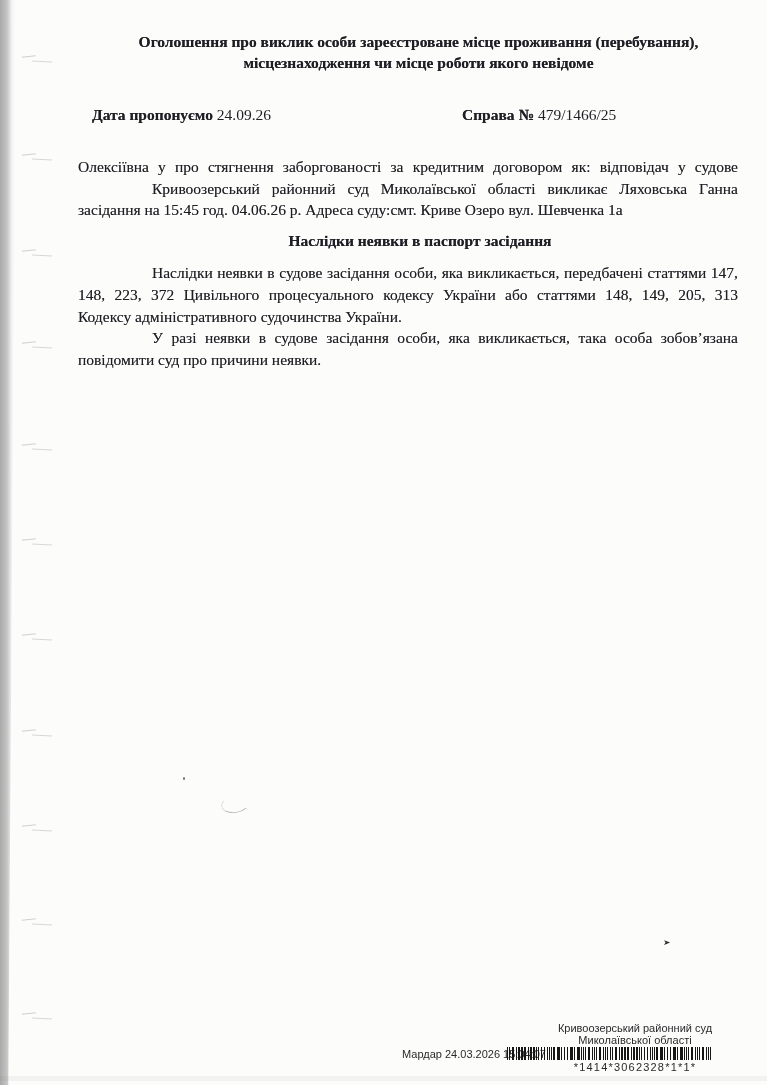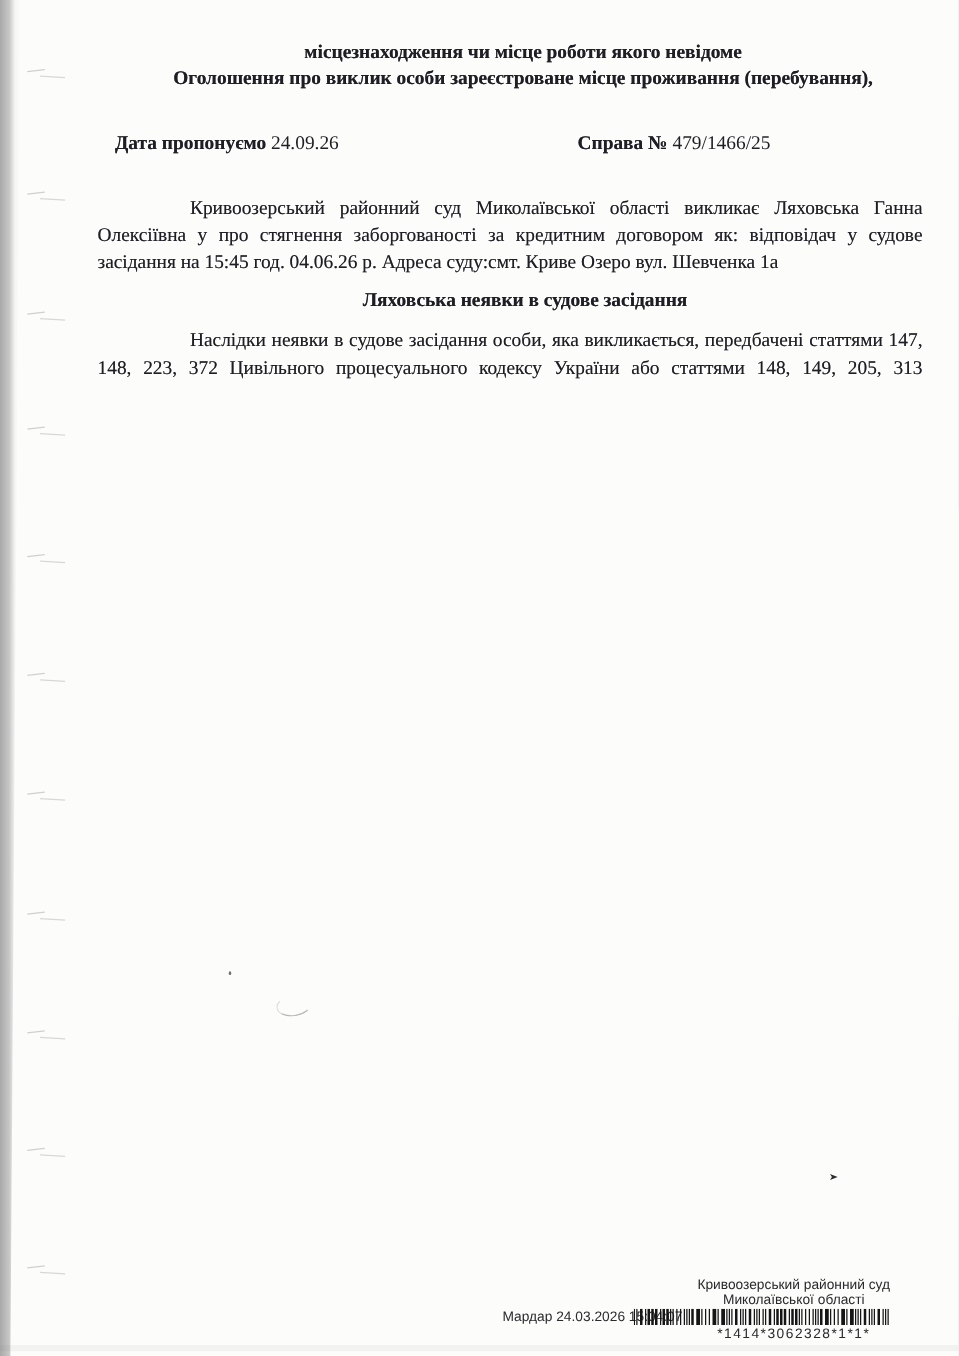--- a/index.html
+++ b/index.html
@@ -193,45 +193,50 @@
   <div class="smudge" style="top:341px"></div>
   <div class="smudge" style="top:443px"></div>
   <div class="smudge" style="top:538px"></div>
   <div class="smudge" style="top:633px"></div>
   <div class="smudge" style="top:729px"></div>
   <div class="smudge" style="top:824px"></div>
   <div class="smudge" style="top:918px"></div>
   <div class="smudge" style="top:1012px"></div>
 
   <div class="doc-title">
+    <div>Оголошення про виклик особи зареєстроване місце проживання (перебування),</div>
     <div>місцезнаходження чи місце роботи якого невідоме</div>
-    <div>Оголошення про виклик особи зареєстроване місце проживання (перебування),</div>
   </div>
 
   <div class="meta-row">
     <span class="meta-date">
       <b>Дата пропонуємо</b>
       <span>24.09.26</span>
     </span>
     <span class="meta-case">
       <b>Справа №</b>
       <span>479/1466/25</span>
     </span>
   </div>
 
   <div class="body-text">
     <div class="para">
+        <div class="tline just">Олексіївна у про стягнення заборгованості за кредитним договором як: відповідач у судове</div>
         <div class="tline just ind">Кривоозерський районний суд Миколаївської області викликає Ляховська Ганна</div>
-        <div class="tline just">Олексіївна у про стягнення заборгованості за кредитним договором як: відповідач у судове</div>
         <div class="tline">засідання на 15:45 год. 04.06.26 р. Адреса суду:смт. Криве Озеро вул. Шевченка 1а</div>
       </div>
-    <div class="section-heading">Ляховська неявки в судове засідання</div>
+    <div class="section-heading">Наслідки неявки в паспорт засідання</div>
     <div class="para gap-above">
         <div class="tline just ind">Наслідки неявки в судове засідання особи, яка викликається, передбачені статтями 147,</div>
         <div class="tline just">148, 223, 372 Цивільного процесуального кодексу України або статтями 148, 149, 205, 313</div>
+        <div class="tline">Кодексу адміністративного судочинства України.</div>
+      </div>
+    <div class="para">
+        <div class="tline just ind">У разі неявки в судове засідання особи, яка викликається, така особа зобов’язана</div>
+        <div class="tline">повідомити суд про причини неявки.</div>
       </div>
   </div>
 
   <div class="pencil-dot"></div>
   <div class="pencil-arc"></div>
   <div class="pen-arrow">➤</div>
 
   <div class="footer">
     <div class="footer-court">
       <div>Кривоозерський районний суд</div>

